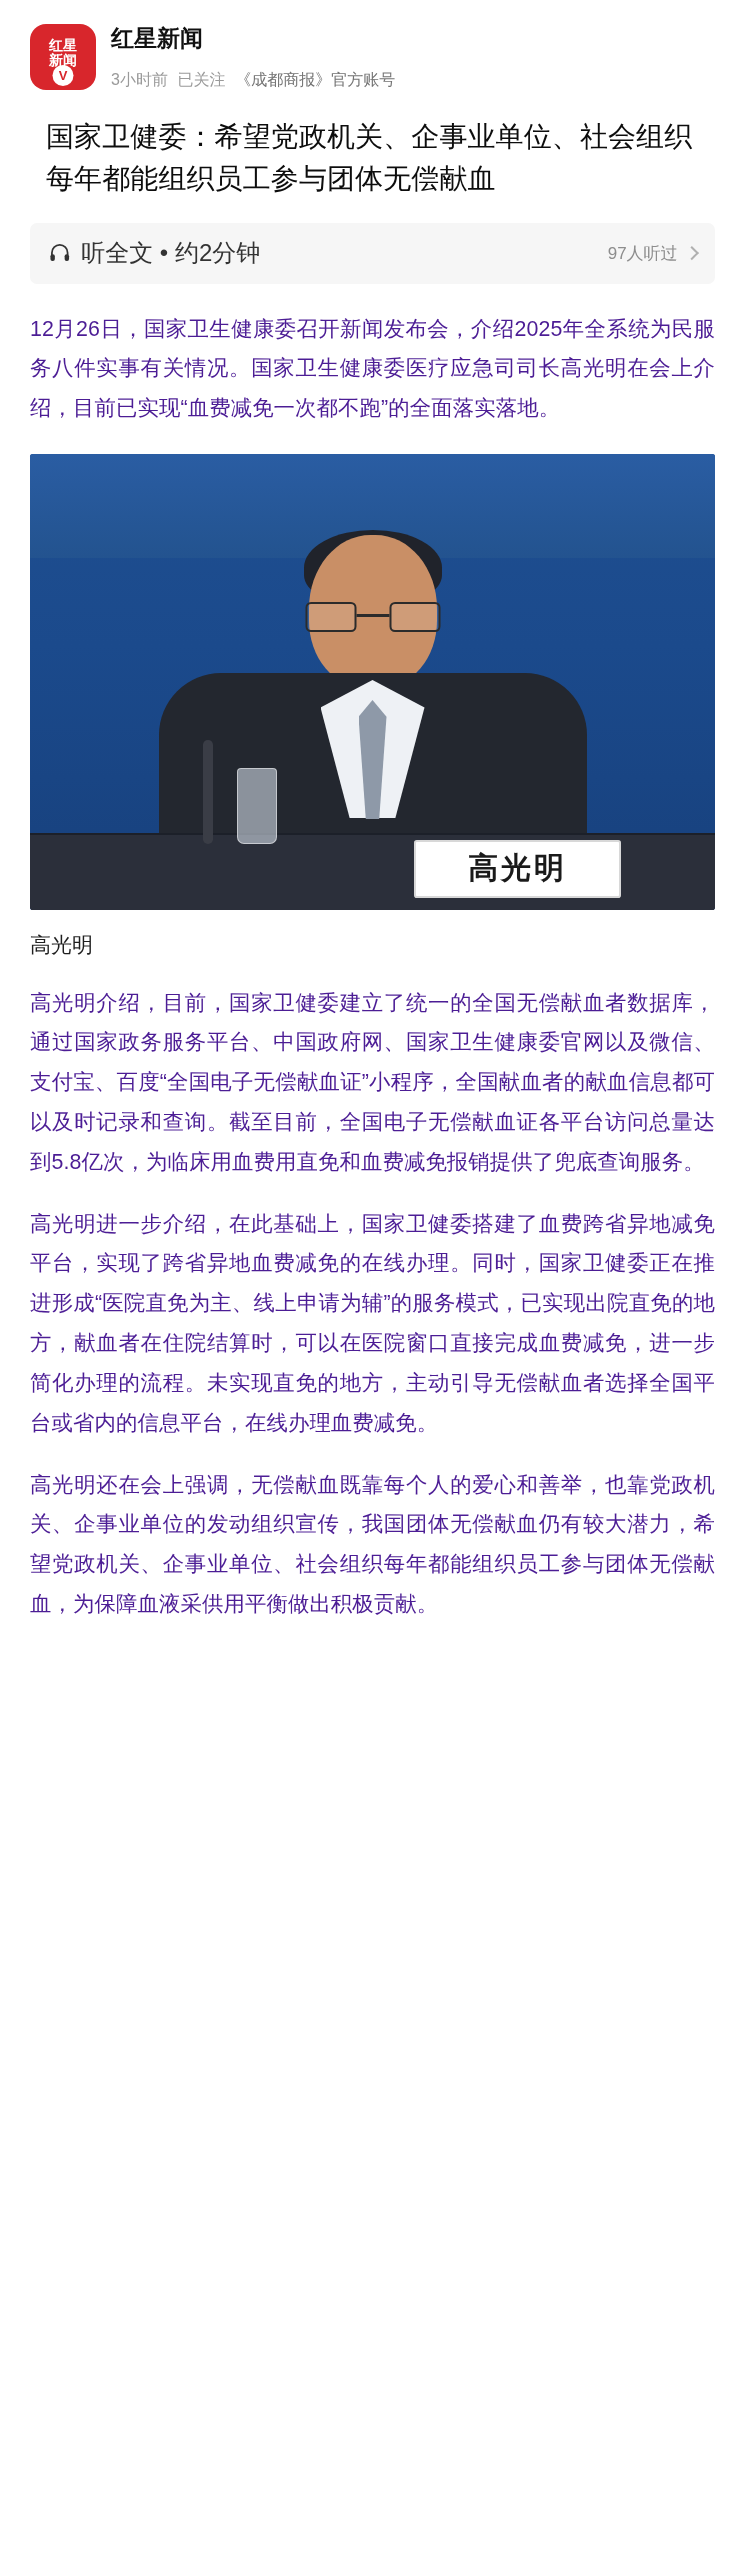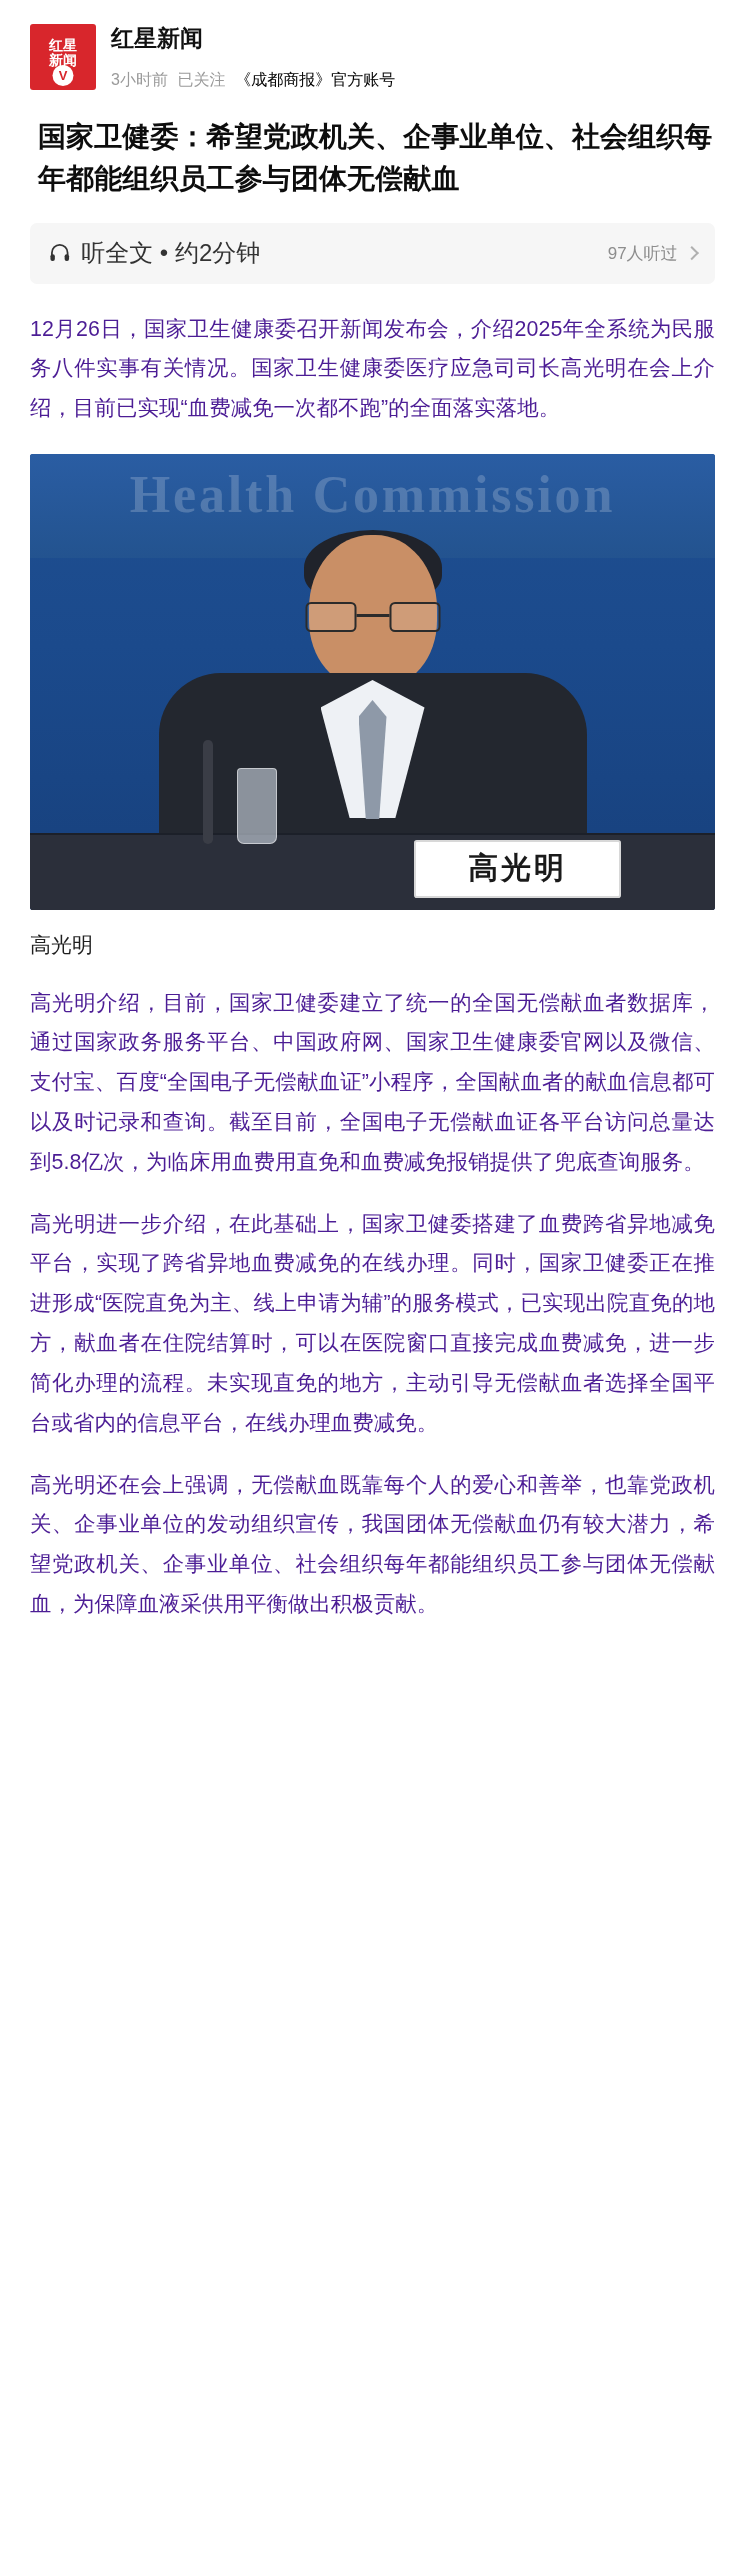--- a/index.html
+++ b/index.html
@@ -23,21 +23,21 @@
 
   
   .pub-header {
     display: flex;
     align-items: center;
     padding: 23.5px 0 7px 0;
   }
   .pub-logo {
     width: 66px;
     height: 66px;
-    border-radius: 3px;
+    border-radius: 16px;
     background: #d8262c;
     position: relative;
     flex: 0 0 auto;
     overflow: hidden;
     display: flex;
     align-items: center;
     justify-content: center;
   }
   .pub-logo .logo-text {
     color: #ffffff;
@@ -79,28 +79,28 @@
   .pub-sub {
     margin-top: 9px;
     font-size: 16px;
     color: #9a9a9a;
     line-height: 1.3;
     display: flex;
     align-items: center;
     flex-wrap: wrap;
   }
   .pub-sub .sep { display: inline-block; width: 9.7px; }
-  .pub-sub .src { color: #000000; }
+  .pub-sub .src { color: #737373; }
 
   
   .article-title {
-    margin: 18px 0 0 8px;
+    margin: 18px 0 0 16px;
     font-size: 28px;
     line-height: 1.48;
-    font-weight: bold;
+    font-weight: normal;
     color: #0d0d0d;
     letter-spacing: 0.1px;
   }
 
   
   .audio-bar {
     margin: 23.5px 0 5.5px 0;
     height: 61px;
     background: #f6f6f6;
     border-radius: 7px;
@@ -347,21 +347,20 @@
       <span>97人听过</span>
       <span class="chev"></span>
     </div>
   </div>
 
   <p class="para first">12月26日，国家卫生健康委召开新闻发布会，介绍2025年全系统为民服务八件实事有关情况。国家卫生健康委医疗应急司司长高光明在会上介绍，目前已实现“血费减免一次都不跑”的全面落实落地。</p>
 
   <div class="figure">
     <div class="photo">
       <div class="backdrop-band"></div>
-      <div class="backdrop-text">Health Commission</div>
       <div class="hair"></div>
       <div class="person-head"></div>
       <div class="glasses">
         <div class="lens l"></div>
         <div class="bridge"></div>
         <div class="lens r"></div>
       </div>
       <div class="body"></div>
       <div class="shirt"></div>
       <div class="tie"></div>

